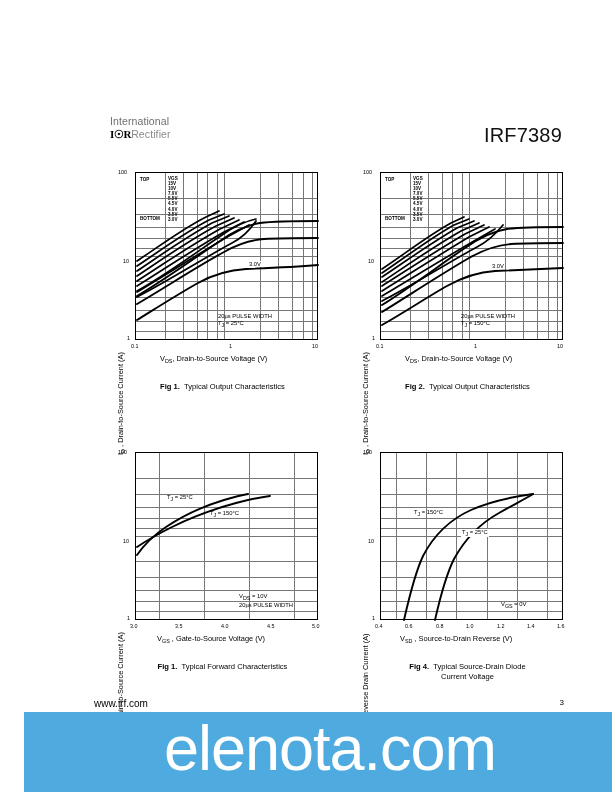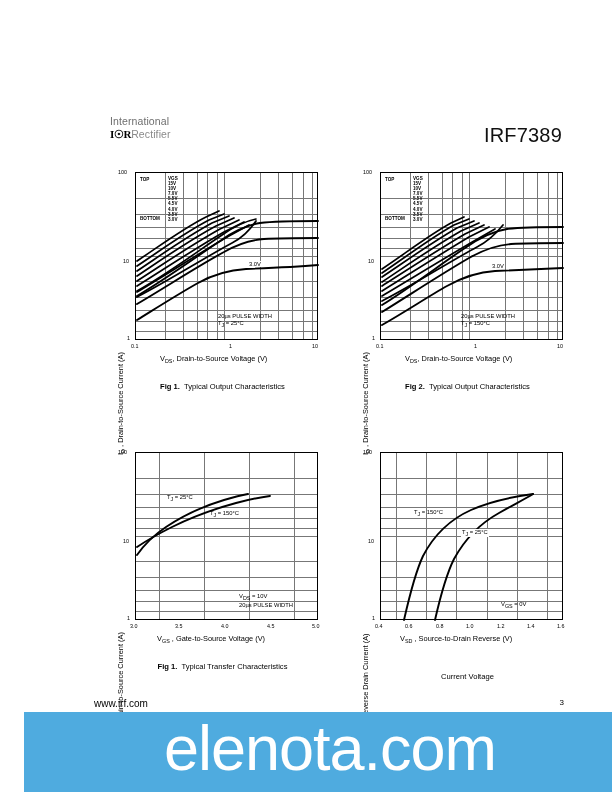--- a/index.html
+++ b/index.html
@@ -443,21 +443,21 @@
     <div class="tick-lbl" style="left:65px; top:176px;">3.5</div>
     <div class="tick-lbl" style="left:111px; top:176px;">4.0</div>
     <div class="tick-lbl" style="left:157px; top:176px;">4.5</div>
     <div class="tick-lbl" style="left:202px; top:176px;">5.0</div>
 
     <div class="axis-title-x" style="left:47px; top:187px;">
       <span>V</span><span class="sub">GS</span><span> , Gate-to-Source Voltage (V)</span>
     </div>
 
     <div class="caption" style="left:0; top:215px;">
-      <b>Fig 1.</b>&nbsp; <span>Typical Transfer Characteristics</span>
+      <b>Fig 1.</b>&nbsp; <span>Typical Forward Characteristics</span>
     </div>
   </div>
 
   <div class="fig" style="left:331px; top:435px; width:225px; height:240px;">
     <div class="axis-title-y" style="left:6px; top:288px;">
       <span>I</span><span class="sub">SD</span><span> , Reverse Drain Current (A)</span>
     </div>
 
     <div class="tick-lbl" style="left:8px; top:2px;">100</div>
     <div class="tick-lbl" style="left:13px; top:91px;">10</div>
@@ -513,20 +513,23 @@
     <div class="tick-lbl" style="left:81px; top:176px;">0.8</div>
     <div class="tick-lbl" style="left:111px; top:176px;">1.0</div>
     <div class="tick-lbl" style="left:142px; top:176px;">1.2</div>
     <div class="tick-lbl" style="left:172px; top:176px;">1.4</div>
     <div class="tick-lbl" style="left:202px; top:176px;">1.6</div>
 
     <div class="axis-title-x" style="left:45px; top:187px;">
       <span>V</span><span class="sub">SD</span><span> , Source-to-Drain Reverse (V)</span>
     </div>
 
+    <div class="caption" style="left:0; top:215px;">
+      <b>Fig 4.</b>&nbsp; <span>Typical Source-Drain Diode</span>
+    </div>
     <div class="caption" style="left:0; top:225px;">Current Voltage</div>
   </div>
 
   <div class="footer-url">www.irf.com</div>
   <div class="footer-page">3</div>
 
   <div class="banner">
     <div class="banner-text">elenota.com</div>
   </div>
 

